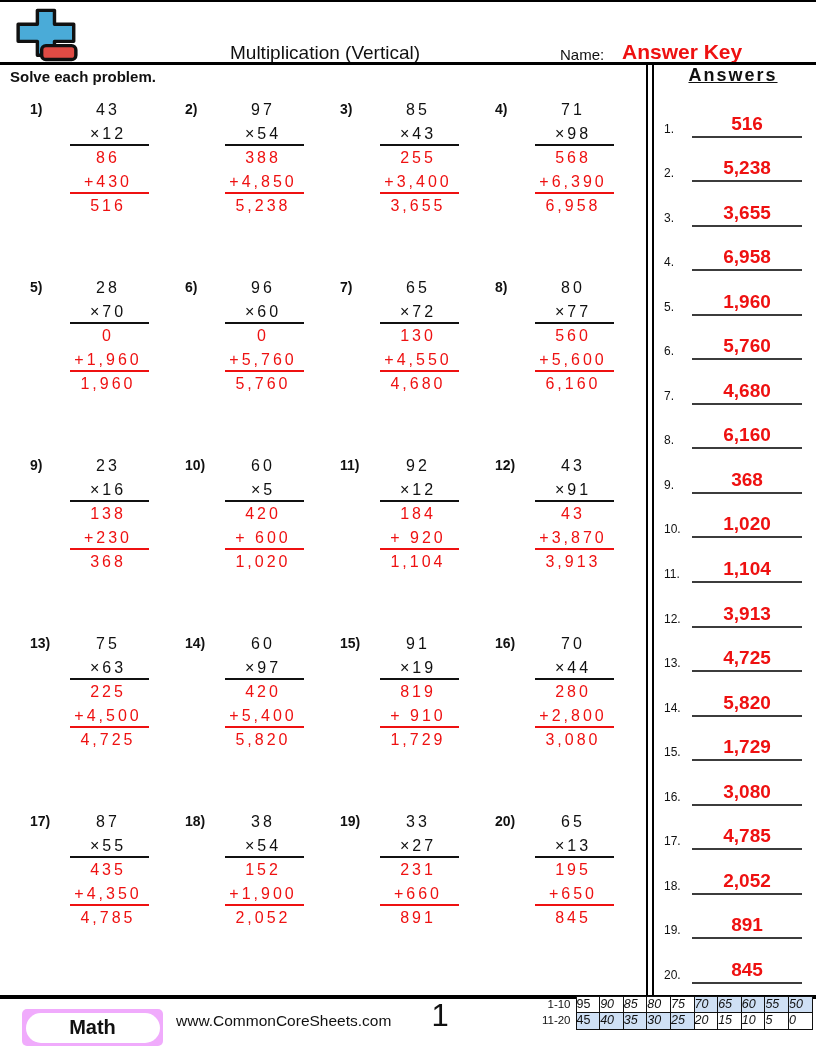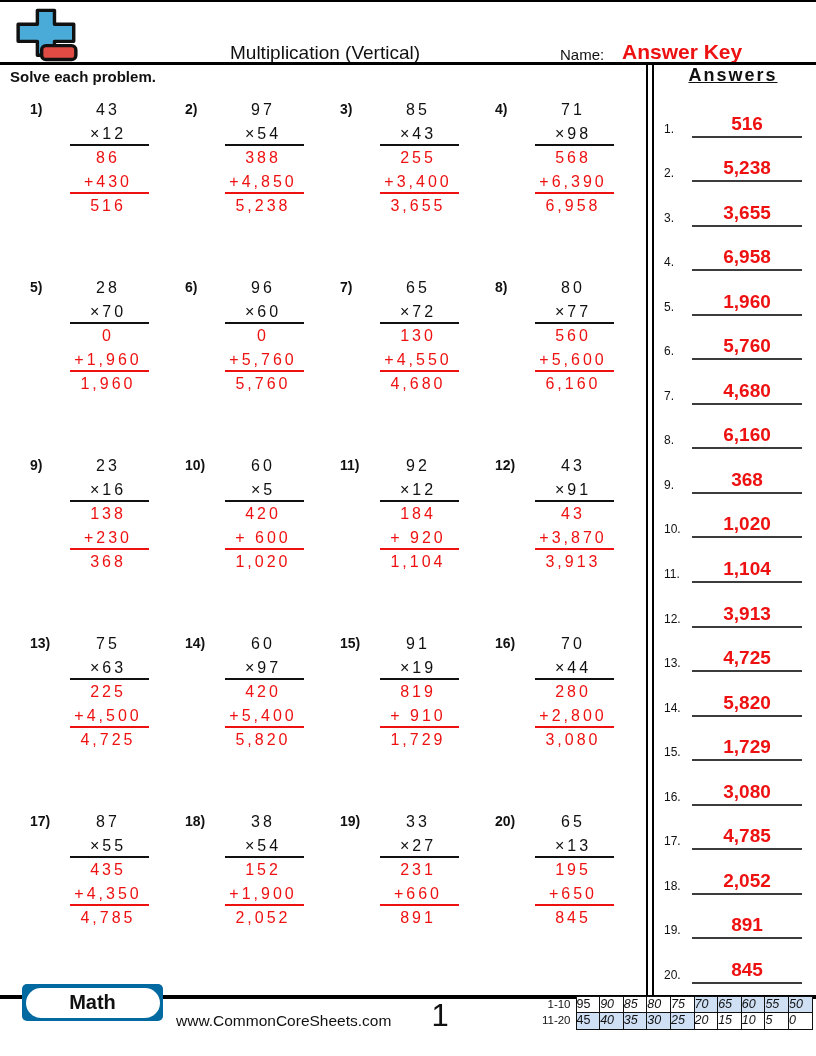--- a/index.html
+++ b/index.html
@@ -42,21 +42,21 @@
   .answers-panel{position:absolute;left:656px;top:65px;width:154px;height:925px;}
   .answers-title{text-align:center;font-size:18px;font-weight:bold;text-decoration:underline;letter-spacing:2px;}
   .answers-list{position:absolute;left:0;top:28px;right:0;}
   .answer-row{display:flex;align-items:flex-end;height:44.55px;}
   .answer-num{width:36px;padding-left:8px;font-size:12px;padding-bottom:2px;}
   .answer-line{flex:1;margin-right:8px;border-bottom:2px solid #3c3c3c;text-align:center;
                color:var(--red);font-weight:bold;font-size:19px;padding-bottom:1px;}
 
   
   .footer-rule{position:absolute;left:0;top:995px;width:100%;height:3.5px;background:#000;}
-  .math-badge{position:absolute;left:22px;top:984px;width:141px;height:37px;background:#0369a1;border-radius:5px;padding:3.5px;}
+  .math-badge{position:absolute;left:22px;top:1009px;width:141px;height:37px;background:#f0abfc;border-radius:5px;padding:3.5px;}
   .math-badge-inner{width:100%;height:100%;background:#fff;border-radius:16px;
                     display:flex;align-items:center;justify-content:center;}
   .math-badge-inner span{font-size:20px;font-weight:bold;}
   .website-url{position:absolute;left:176px;top:1012px;font-size:15.5px;}
   .page-number{position:absolute;left:400px;top:998px;width:80px;text-align:center;font-size:31px;}
   .score-table{position:absolute;right:3px;top:996px;}
   .score-row{display:flex;}
   .score-row + .score-row{margin-top:-1.4px;}
   .score-label{width:42px;text-align:right;padding-right:5px;font-size:11.5px;line-height:17px;}
   .score-cell{width:25px;height:17.5px;line-height:15px;text-align:left;font-size:12.5px;

